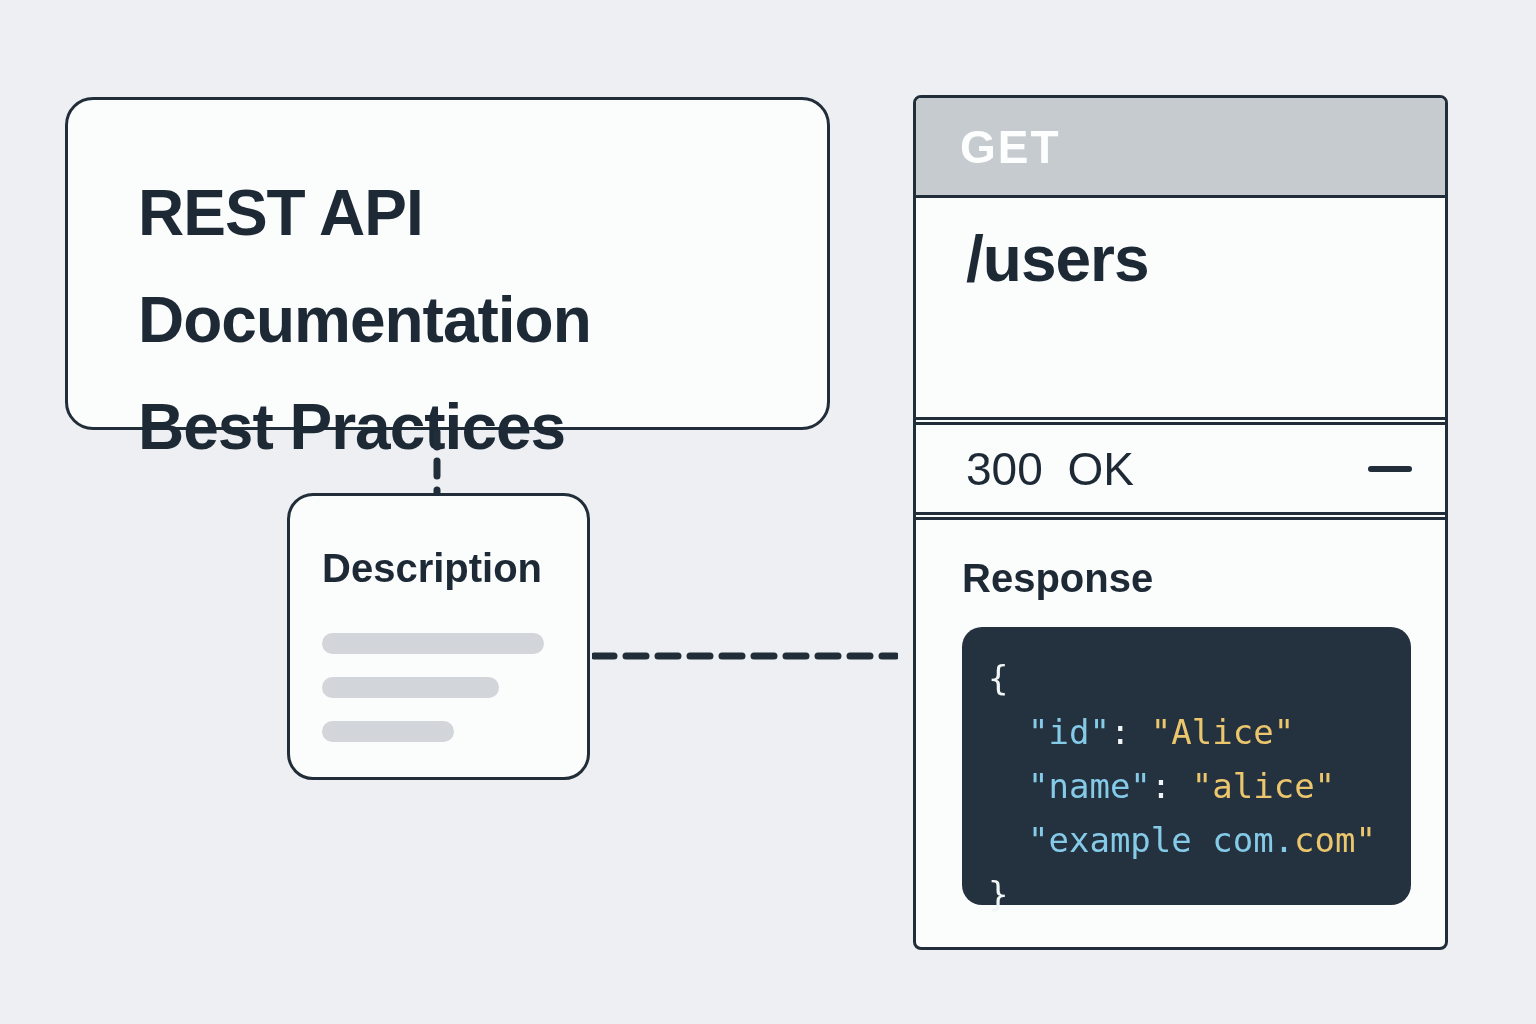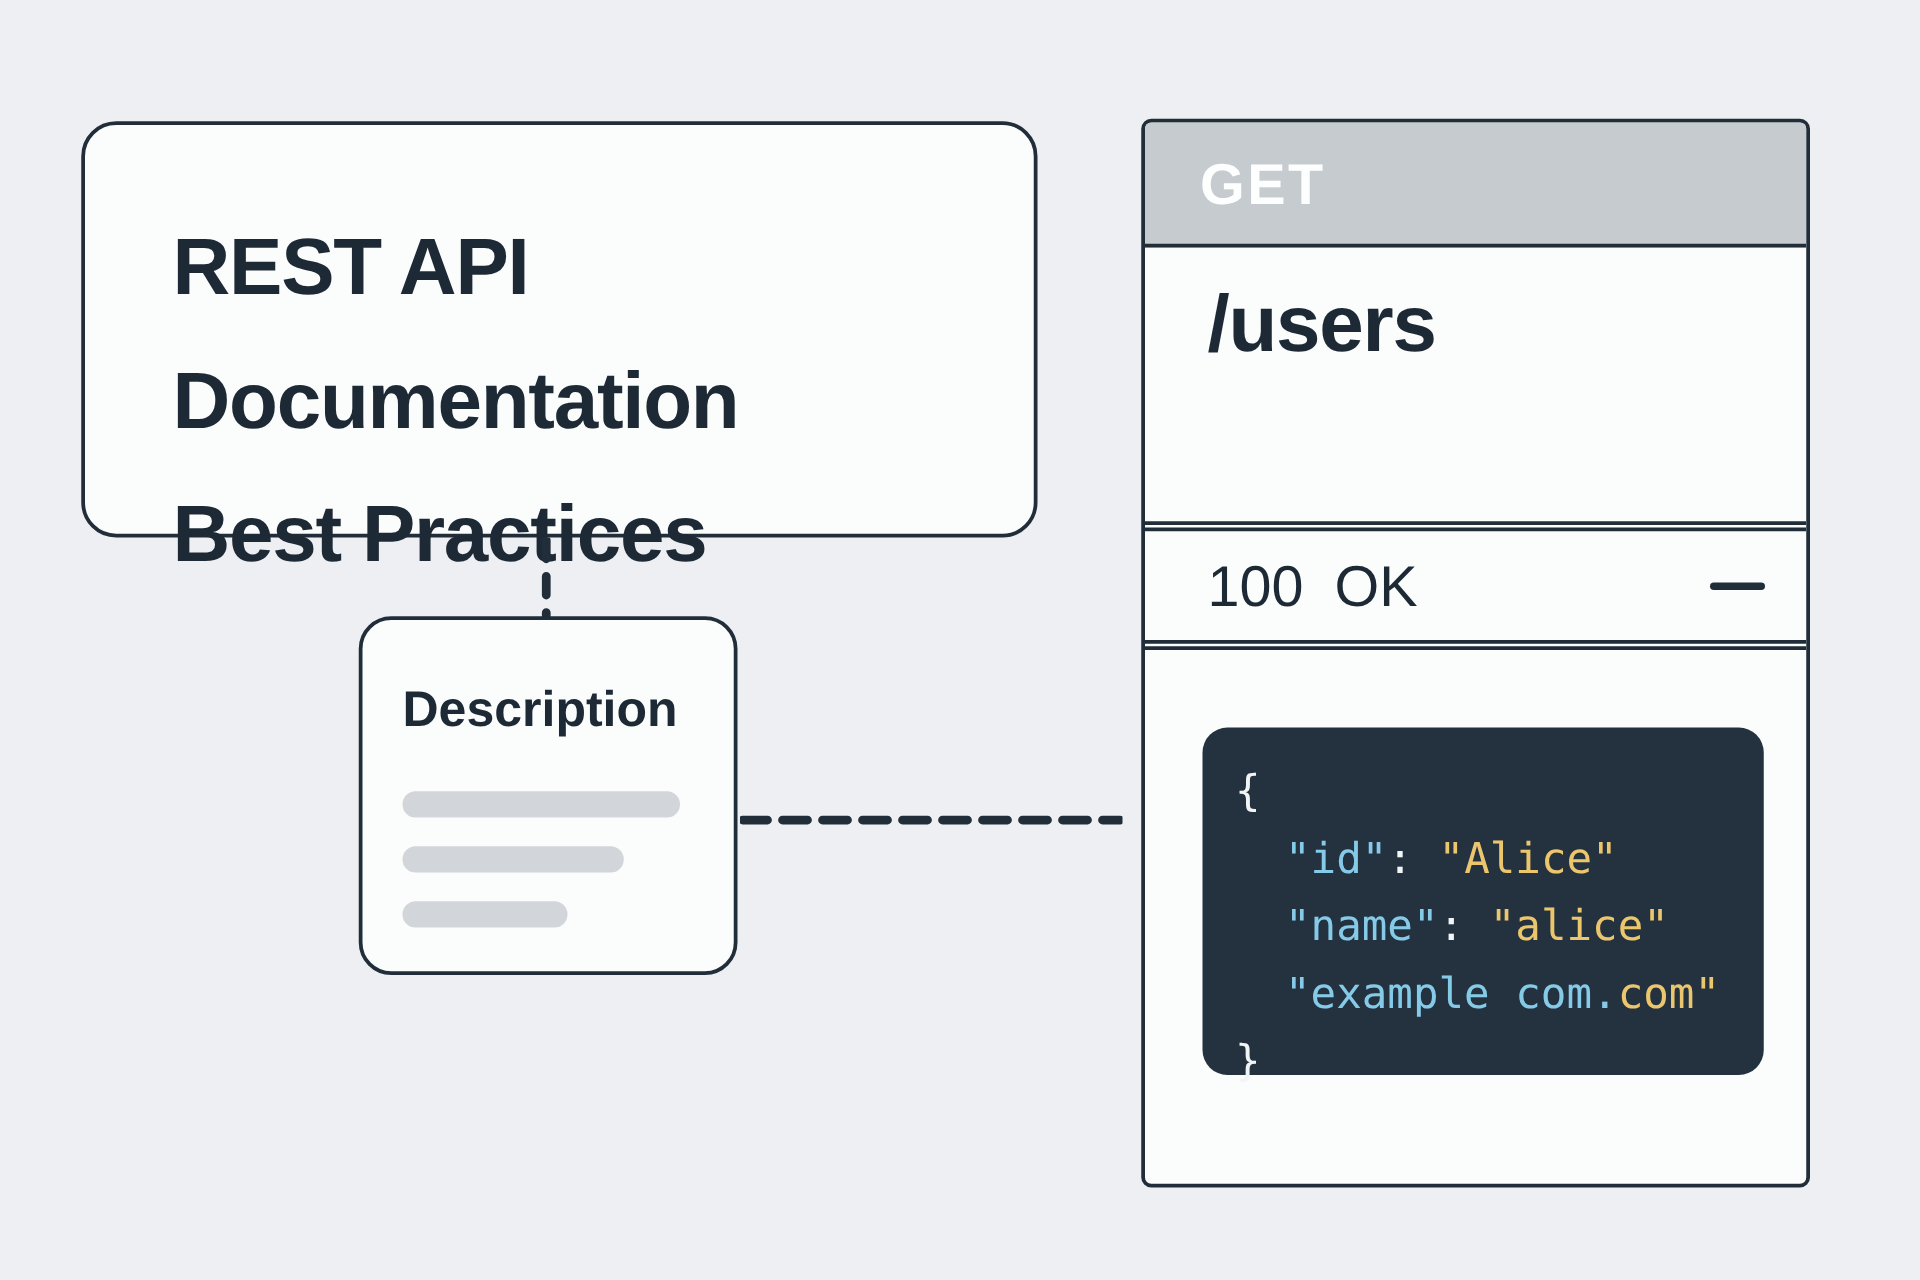--- a/index.html
+++ b/index.html
@@ -173,24 +173,25 @@
 
     <div class="method-header">
       <span class="method-label">GET</span>
     </div>
 
     <div class="endpoint-section">
       <div class="endpoint-path">/users</div>
     </div>
 
     <div class="status-row">
-      <span class="status-code">100 OK</span>
+      <span class="status-code">300 OK</span>
       <span class="collapse-button">
         <span class="minus-glyph"></span>
       </span>
     </div>
 
     <div class="response-section">
+      <div class="response-label">Response</div>
       <div class="code-block"><div class="code-line"><span class="tok-punct">{</span></div><div class="code-line indent"><span class="tok-key">"id"</span><span class="tok-punct">: </span><span class="tok-str">"Alice"</span></div><div class="code-line indent"><span class="tok-key">"name"</span><span class="tok-punct">: </span><span class="tok-str">"alice"</span></div><div class="code-line indent"><span class="tok-key">"example com.</span><span class="tok-str">com"</span></div><div class="code-line"><span class="tok-punct">}</span></div></div>
     </div>
 
   </div>
 </div>
 
 </body></html>

